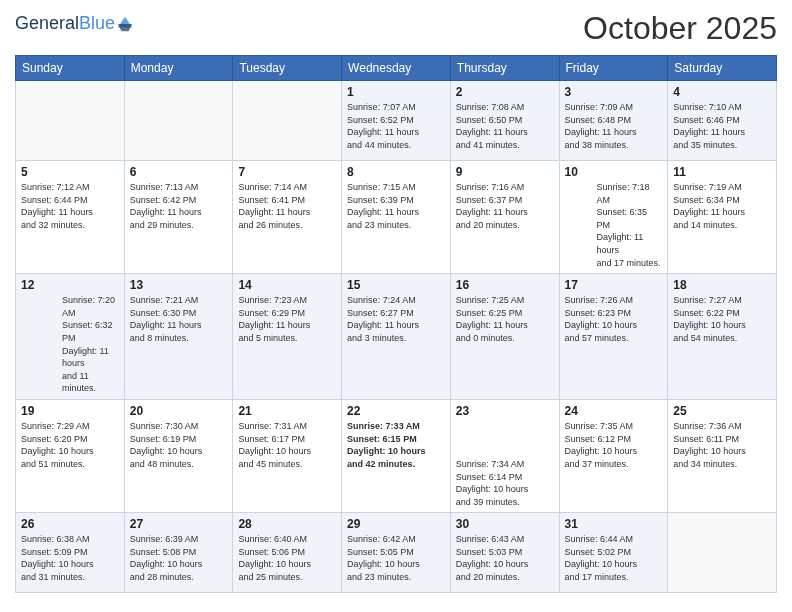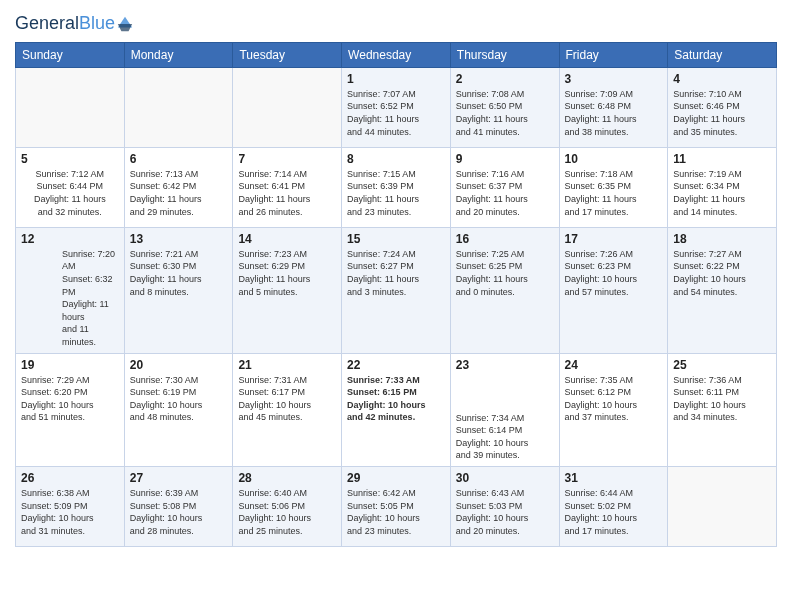--- a/index.html
+++ b/index.html
@@ -108,20 +108,21 @@
         <div style="display:flex;align-items:center;">
           <span class="logo-text">General<span>Blue</span></span>
           <svg class="logo-icon" viewBox="0 0 20 20" xmlns="http://www.w3.org/2000/svg">
             <polygon points="2,14 10,2 18,14" fill="#4a90d9" opacity="0.85"></polygon>
             <polygon points="6,18 14,18 18,10 2,10" fill="#1a3a5c" opacity="0.7"></polygon>
           </svg>
         </div>
       </div>
     </div>
     <div class="title-block">
+      <div class="month-title">October 2025</div>
     </div>
   </div>
 
   <table>
     <thead>
       <tr>
       <th>Sunday</th>
           <th>Monday</th>
           <th>Tuesday</th>
           <th>Wednesday</th>
@@ -160,21 +161,21 @@
             <span class="day-number">4</span>
             <div class="cell-content" style="white-space: pre-line;">Sunrise: 7:10 AM
 Sunset: 6:46 PM
 Daylight: 11 hours
 and 35 minutes.</div>
           </td>
         </tr>
         <tr>
           <td>
             <span class="day-number">5</span>
-            <div class="cell-content" style="white-space: pre-line; text-align: center;">Sunrise: 7:12 AM
+            <div class="cell-content" style="white-space: pre-line;">Sunrise: 7:12 AM
 Sunset: 6:44 PM
 Daylight: 11 hours
 and 32 minutes.</div>
           </td>
           <td>
             <span class="day-number">6</span>
             <div class="cell-content" style="white-space: pre-line;">Sunrise: 7:13 AM
 Sunset: 6:42 PM
 Daylight: 11 hours
 and 29 minutes.</div>
@@ -195,21 +196,21 @@
           </td>
           <td>
             <span class="day-number">9</span>
             <div class="cell-content" style="white-space: pre-line;">Sunrise: 7:16 AM
 Sunset: 6:37 PM
 Daylight: 11 hours
 and 20 minutes.</div>
           </td>
           <td>
             <span class="day-number">10</span>
-            <div class="cell-content" style="white-space: pre-line;">Sunrise: 7:18 AM
+            <div class="cell-content" style="white-space: pre-line; margin-left: 32px;">Sunrise: 7:18 AM
 Sunset: 6:35 PM
 Daylight: 11 hours
 and 17 minutes.</div>
           </td>
           <td>
             <span class="day-number">11</span>
             <div class="cell-content" style="white-space: pre-line;">Sunrise: 7:19 AM
 Sunset: 6:34 PM
 Daylight: 11 hours
 and 14 minutes.</div>

